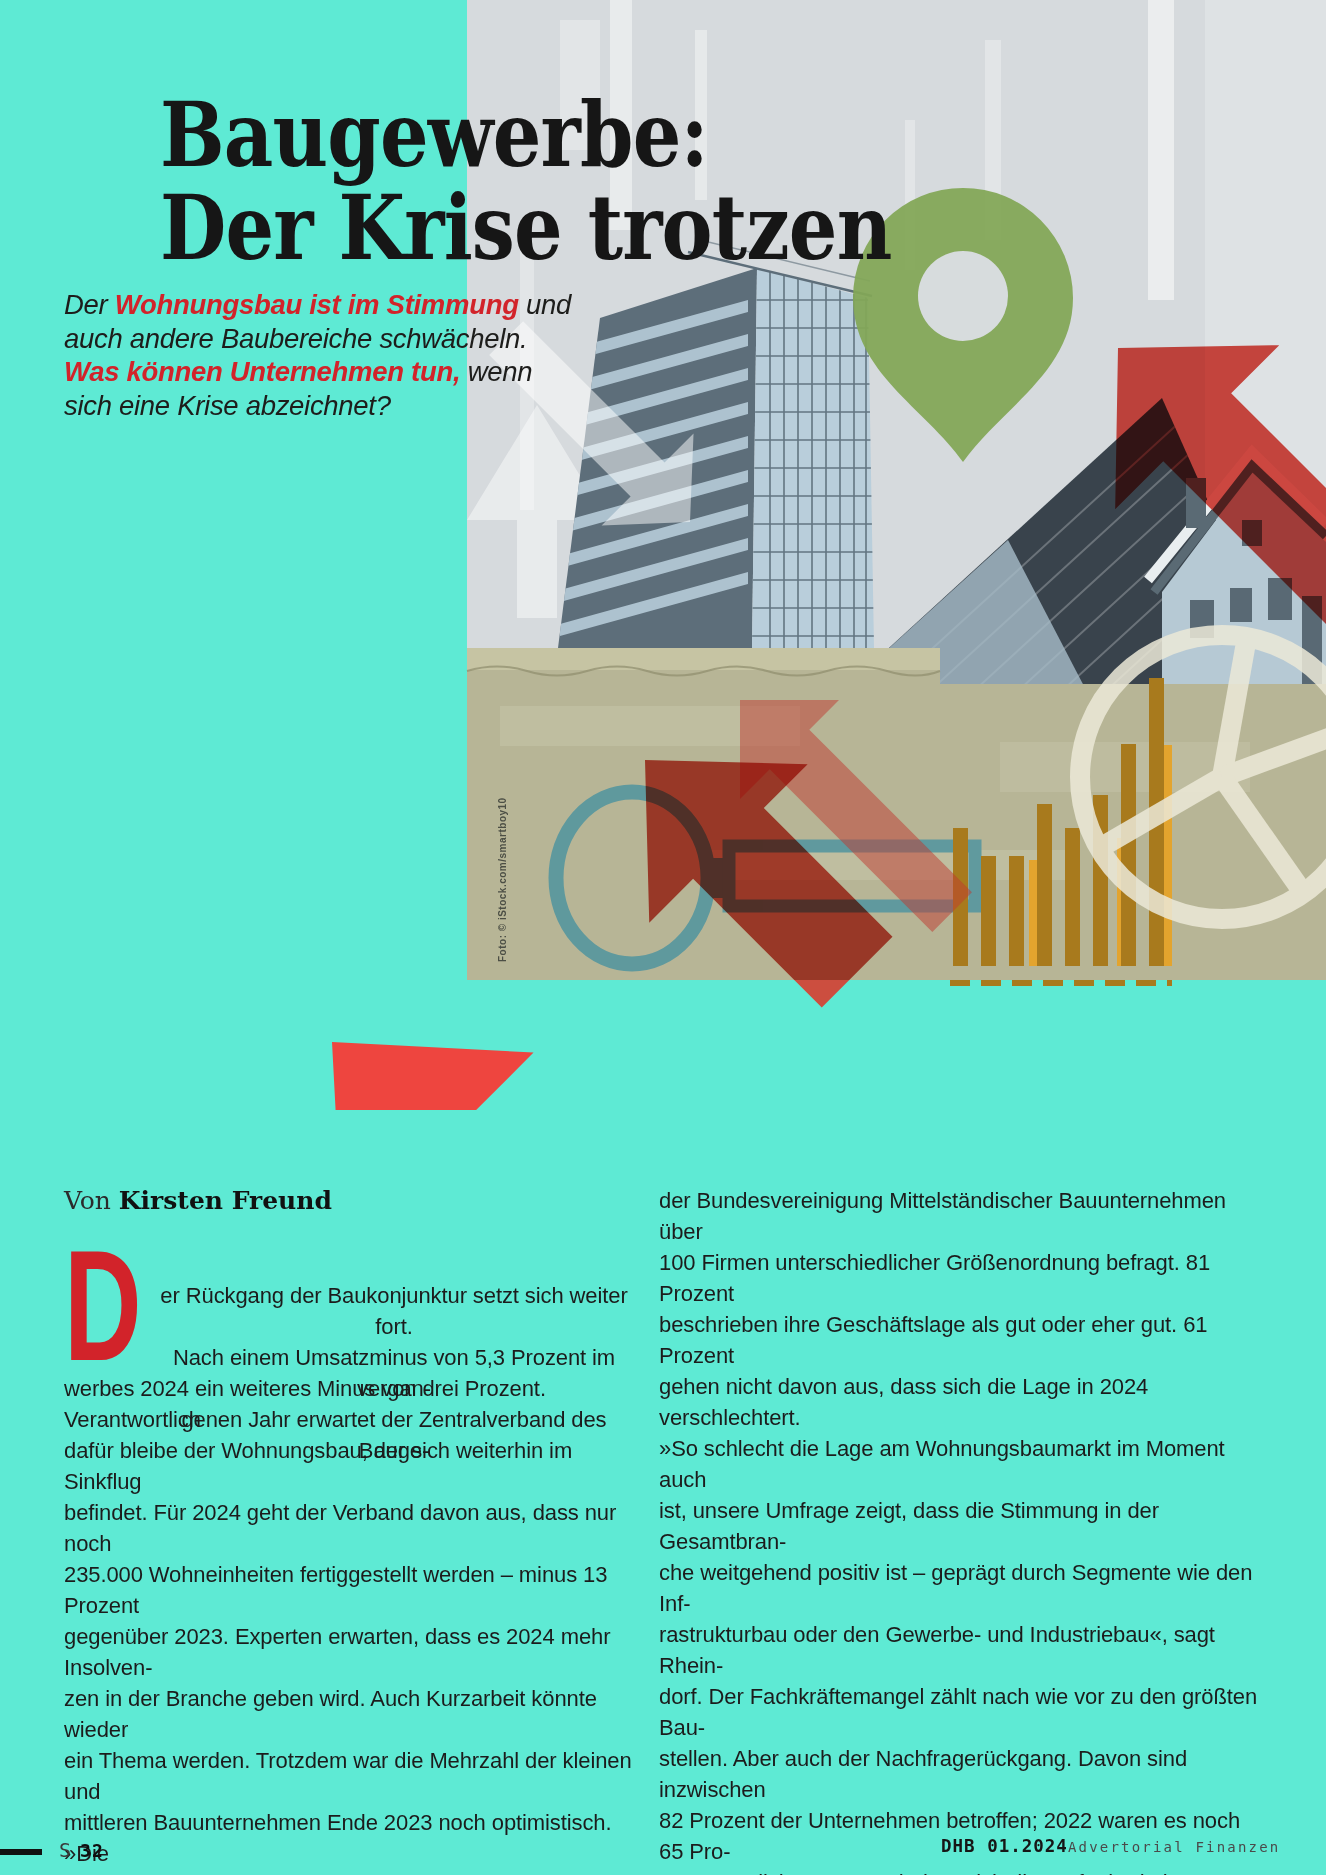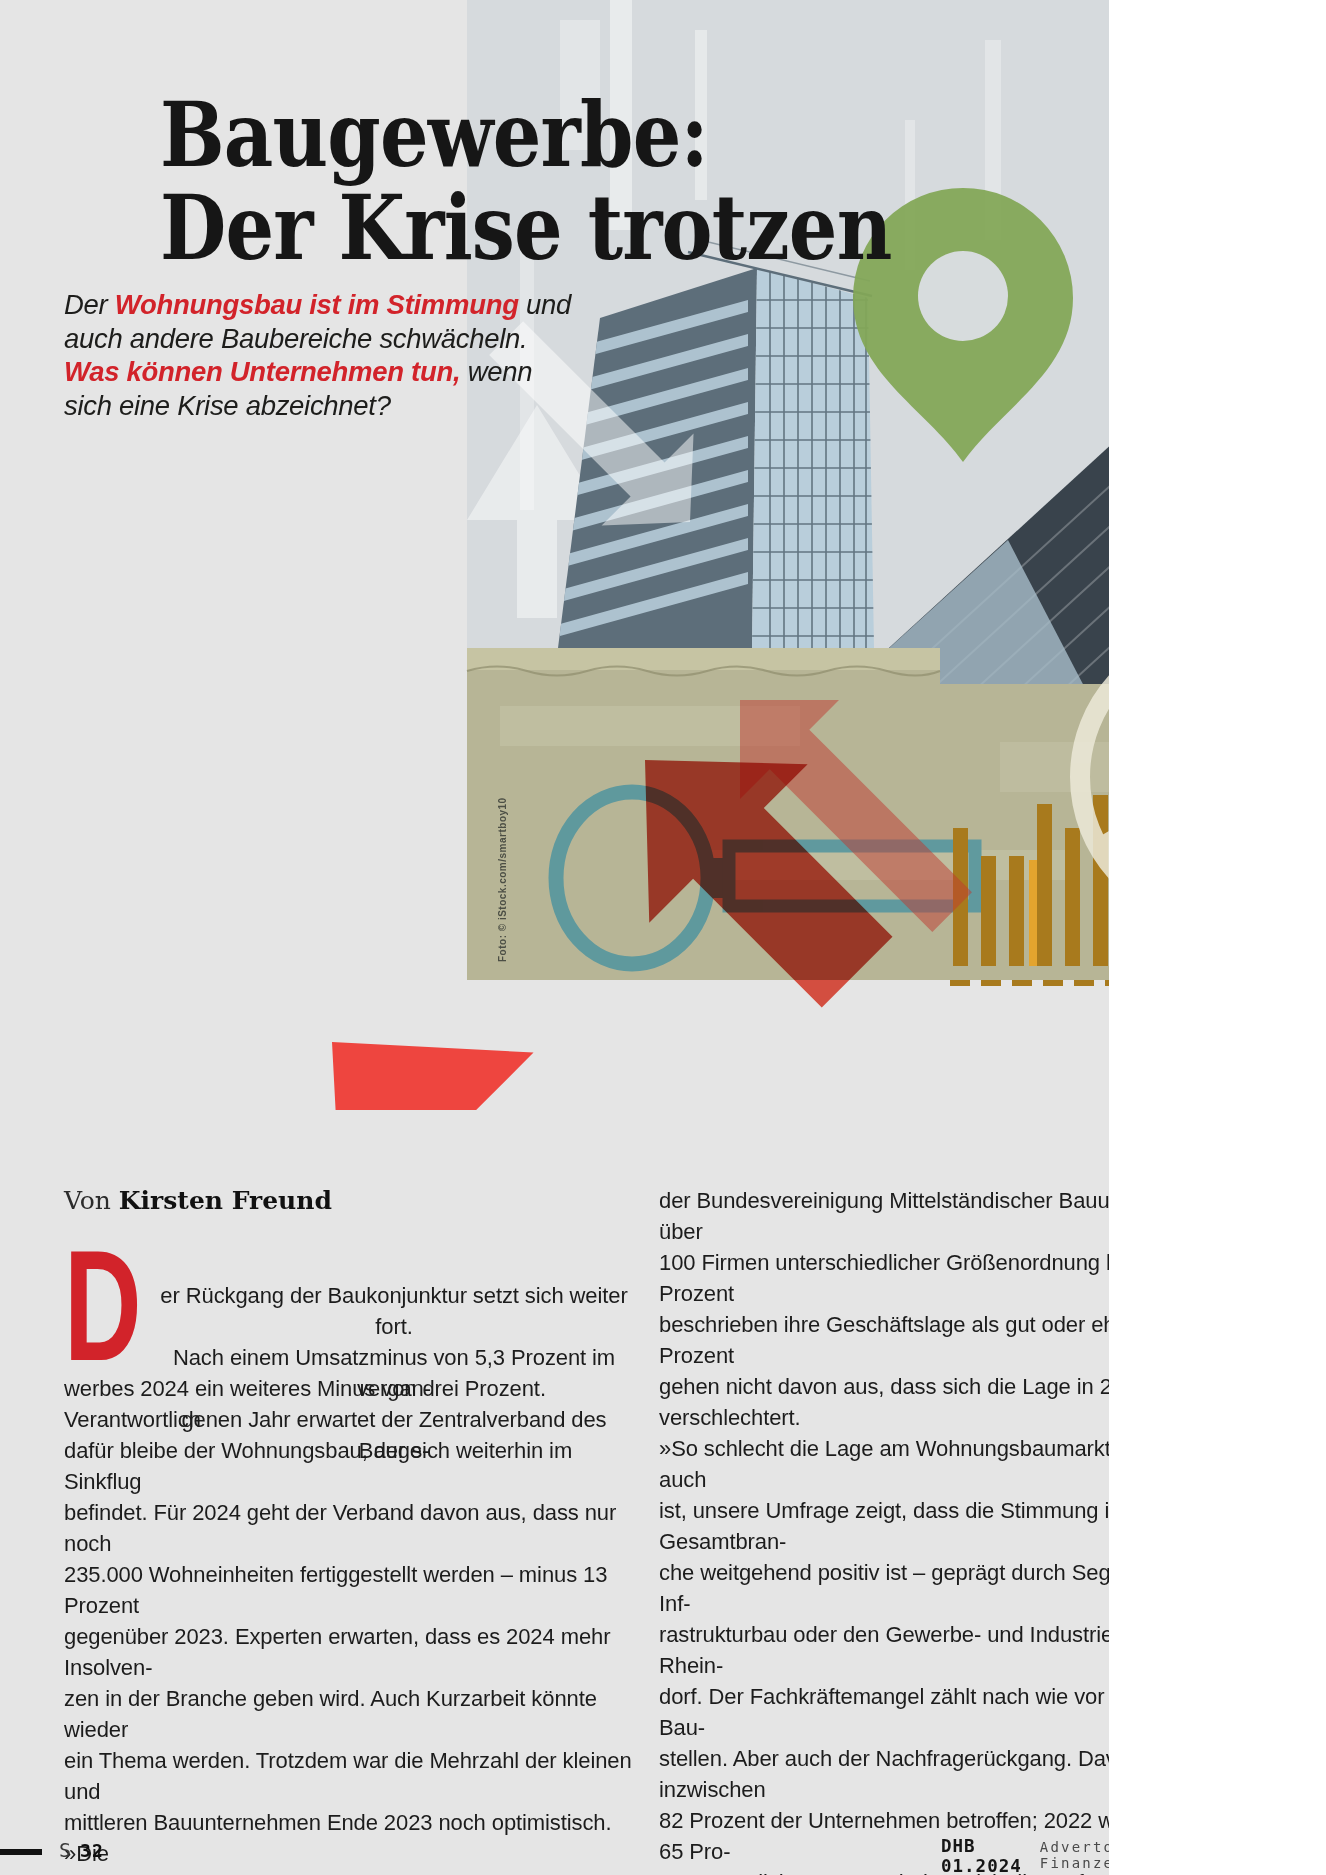--- a/index.html
+++ b/index.html
@@ -1,16 +1,16 @@
 <!DOCTYPE html>
 <html><head>
 <meta charset="utf-8">
 <style>
   html,body{margin:0;padding:0;background:#ffffff;}
-  .page{position:relative;width:1109px;height:1875px;background:#e5e5e5;overflow:hidden;
+  .page{position:relative;width:1326px;height:1875px;background:#5eead4;overflow:hidden;
         font-family:"Liberation Sans",sans-serif;color:#1d1d1b;}
   .abs{position:absolute;}
 
   
   .illu{left:0;top:0;width:1326px;height:1110px;z-index:1;}
 
   
   .headline{left:160px;top:88px;z-index:3;
     font-family:"DejaVu Serif",serif;font-weight:700;font-size:90px;line-height:93px;
     color:#161616;white-space:pre-line;transform:scaleX(.85);transform-origin:left top;
@@ -39,21 +39,21 @@
   .col1first{left:148px;top:1280px;width:492px;text-align:center;}
   .col1rest{left:64px;top:1373px;width:586px;}
   .col2{left:659px;top:1185px;width:606px;}
 
   
   .footrule{left:0;top:1849px;width:42px;height:6px;background:#111;z-index:3;}
   .footleft{left:59px;top:1838px;z-index:3;display:flex;align-items:baseline;gap:9px;
     font-family:"DejaVu Sans Mono",monospace;}
   .footleft .s{font-size:20px;color:#3a3a3a;}
   .footleft .num{font-size:18px;font-weight:700;color:#0f0f0f;letter-spacing:1px;}
-  .footright{left:941px;top:1836px;z-index:3;display:flex;align-items:baseline;gap:18px;
+  .footright{left:941px;top:1836px;z-index:3;display:flex;align-items:baseline;
     font-family:"DejaVu Sans Mono",monospace;}
   .footright .issue{font-size:17.5px;font-weight:700;color:#161616;letter-spacing:1px;}
   .footright .section{font-size:14px;color:#4a4a4a;letter-spacing:2.2px;}
 </style>
 </head>
 <body>
 
 <div class="page">
 
   <svg class="abs illu" width="1326" height="1110" viewBox="0 0 1326 1110">

